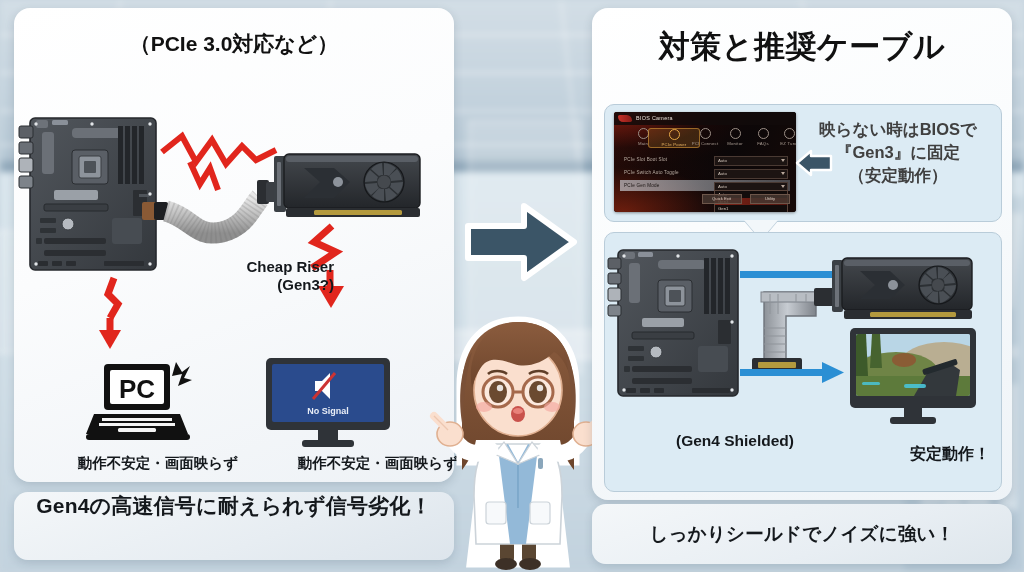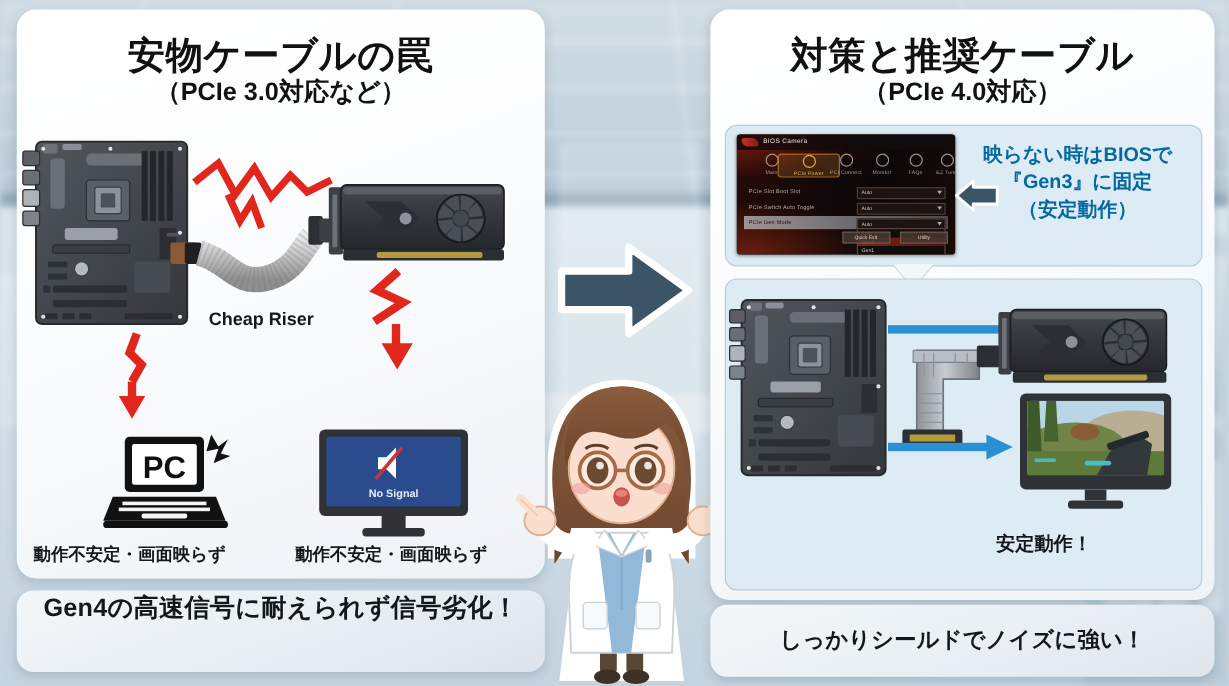--- a/index.html
+++ b/index.html
@@ -36,21 +36,21 @@
   .banner-left{left:14px;top:492px;width:440px;height:68px;border-radius:14px;
     background:linear-gradient(160deg,#f4f7f9 0%,#e7edf2 60%,#dde5ec 100%);
     box-shadow:0 3px 8px rgba(40,60,80,.16);
     display:flex;align-items:flex-start;justify-content:center;}
   .card-right{left:592px;top:8px;width:420px;height:492px;
     background:linear-gradient(160deg,#ffffff 0%,#fafcfd 40%,#eef3f7 100%);
     box-shadow:0 3px 10px rgba(40,60,80,.18);}
   .banner-right{left:592px;top:504px;width:420px;height:60px;border-radius:14px;
     background:linear-gradient(160deg,#f4f7f9 0%,#e8eef3 60%,#dee6ec 100%);
     box-shadow:0 3px 8px rgba(40,60,80,.16);
-    display:flex;flex-direction:row;align-items:center;justify-content:center;font-family:Liberation Serif, serif;}
+    display:flex;flex-direction:row;align-items:center;justify-content:center;}
 
   .title{position:absolute;left:0;width:100%;text-align:center;color:#111;}
   .title .t1{font-size:31px;font-weight:bold;letter-spacing:.5px;line-height:1.08;}
   .title .t2{font-size:21px;font-weight:bold;line-height:1.25;margin-top:1px;}
 
   .banner-text{font-size:21px;font-weight:bold;color:#14181c;letter-spacing:.2px;white-space:nowrap;}
   .banner-text.sm{font-size:18.5px;line-height:1.24;}
 
   
   .sub{position:absolute;border:1.6px solid #b9ccd9;border-radius:10px;background:#dcebf4;}
@@ -89,35 +89,35 @@
   .bios .dd div{font-size:4.3px;color:#d6c9bd;padding:1px 3px;}
   .bios .dd div.hi{background:linear-gradient(90deg,#7e2418,#51140d);color:#ffd9b0;}
   .bios .foot{position:absolute;bottom:4px;right:6px;}
   .bios .btn{display:inline-block;width:38px;height:8px;background:rgba(70,55,48,.85);
      border:1px solid #6d564a;margin-left:4px;position:relative;}
   .bios .btn span{position:absolute;left:0;right:0;top:1px;text-align:center;font-size:4.2px;color:#d8ccc1;}
 
   
   .arrow-left-fat{position:absolute;left:795px;top:150px;width:38px;height:26px;}
   .annot-bios{position:absolute;left:800px;top:118px;width:196px;text-align:center;
-     font-size:16.5px;font-weight:bold;color:#0369a1;line-height:1.38;}
+     font-size:16.5px;font-weight:bold;color:#404040;line-height:1.38;}
 
   
   .notch{position:absolute;left:744px;top:220px;width:0;height:0;
      border-left:17px solid transparent;border-right:17px solid transparent;
      border-top:20px solid #f2f7fa;filter:drop-shadow(0 1px 0 #b9ccd9);}
 
   
   .center-arrow{position:absolute;left:462px;top:196px;width:118px;height:92px;}
 
   
   .chara{position:absolute;left:430px;top:312px;width:176px;height:260px;}
 
   
-  .lbl{position:absolute;font-weight:bold;color:#14181c;text-align:left;line-height:1.22;}
+  .lbl{position:absolute;font-weight:bold;color:#14181c;text-align:right;line-height:1.22;}
   .lbl-cheap{left:160px;top:250px;width:160px;font-size:15px;}
   .lbl-bad1{left:14px;top:447px;width:210px;font-size:14.5px;}
   .lbl-bad2{left:232px;top:447px;width:212px;font-size:14.5px;}
   .lbl-adt{left:604px;top:432px;width:190px;font-size:15.5px;}
   .lbl-good{left:830px;top:444px;width:160px;font-size:16px;}
 
   svg{display:block;overflow:visible;}
 </style>
 </head>
 <body>
@@ -150,21 +150,20 @@
       <div class="book" style="left:40px;top:184px;width:18px;height:128px"></div>
       <div class="book" style="left:66px;top:196px;width:24px;height:116px;transform:rotate(5deg)"></div>
       <div class="book" style="left:96px;top:188px;width:18px;height:126px"></div>
     </div>
   </div>
 </div>
 
 <div class="card card-left">
 
   <div class="title" style="top:22px">
-    <div class="t1">安物ケーブルの罠</div>
     <div class="t2">（PCIe 3.0対応など）</div>
   </div>
 
   <svg style="position:absolute;left:0;top:98px;width:440px;height:250px" viewBox="0 0 440 250">
     <defs>
       <linearGradient id="mbg" x1="0" y1="0" x2="1" y2="1">
         <stop offset="0" stop-color="#51565c"></stop>
           <stop offset="1" stop-color="#34383d"></stop>
       </linearGradient>
       <linearGradient id="gpug" x1="0" y1="0" x2="0" y2="1">
@@ -267,20 +266,21 @@
 
     <g>
       <polyline points="318,120 300,136 322,146 298,162" fill="none" stroke="#e1261d" stroke-width="7"></polyline>
       <path d="M316,164 L316,182" stroke="#e1261d" stroke-width="7"></path>
       <polygon points="304,180 330,180 317,202" fill="#e1261d"></polygon>
     </g>
   </svg>
 
   <div class="lbl lbl-cheap">
     <div>Cheap Riser</div>
+    <div>(Gen3?)</div>
   </div>
 
   <svg style="position:absolute;left:72px;top:352px;width:108px;height:86px" viewBox="0 0 108 86">
     <rect x="18" y="4" width="66" height="46" rx="4" fill="#111"></rect>
     <rect x="24" y="10" width="54" height="34" rx="2" fill="#fff"></rect>
     <text x="51" y="38" font-family="Liberation Sans, sans-serif" font-size="26" font-weight="bold" text-anchor="middle" fill="#111">PC</text>
     <path d="M8,54 L94,54 L102,74 L0,74 Z" fill="#111"></path>
     <rect x="16" y="58" width="70" height="3" fill="#f4f4f4"></rect>
     <rect x="13" y="63" width="76" height="3" fill="#f4f4f4"></rect>
     <rect x="32" y="68" width="38" height="4" rx="1.5" fill="#f4f4f4"></rect>
@@ -376,21 +376,20 @@
 
   <ellipse cx="54" cy="95" rx="8" ry="5" fill="#f4a8a0" opacity=".65"></ellipse>
   <ellipse cx="122" cy="95" rx="8" ry="5" fill="#f4a8a0" opacity=".65"></ellipse>
   <ellipse cx="88" cy="102" rx="7" ry="8" fill="#c9524c"></ellipse>
   <ellipse cx="88" cy="99" rx="5" ry="3" fill="#e8827a"></ellipse>
 </svg>
 
 <div class="card card-right">
   <div class="title" style="top:22px">
     <div class="t1">対策と推奨ケーブル</div>
-    <div class="t2">（PCIe 4.0対応）</div>
   </div>
 </div>
 
 <div class="sub sub-bios"></div>
 
 <div class="bios">
   <div class="bgflare"></div>
   <div class="hdr">
     <span class="logo"></span>
     <span class="ttl">BIOS Camera</span>
@@ -597,20 +596,21 @@
       <rect x="318" y="128" width="36" height="6" rx="2" fill="#232a2e" transform="rotate(-18 336 131)"></rect>
       <rect x="300" y="148" width="22" height="4" rx="2" fill="#49c4d8" opacity=".9"></rect>
       <rect x="258" y="146" width="18" height="3" rx="1.5" fill="#49c4d8" opacity=".85"></rect>
     </g>
     <rect x="300" y="172" width="18" height="9" fill="#2f3338"></rect>
     <rect x="286" y="181" width="46" height="7" rx="3" fill="#2f3338"></rect>
   </g>
 </svg>
 
 <div class="lbl lbl-adt">
+  <div>(Gen4 Shielded)</div>
 </div>
 <div class="lbl lbl-good">
   <div>安定動作！</div>
 </div>
 
 <div class="card banner-right">
   <span class="banner-text sm">しっかりシールドでノイズに強い！</span>
 </div>
 
 </body></html>

